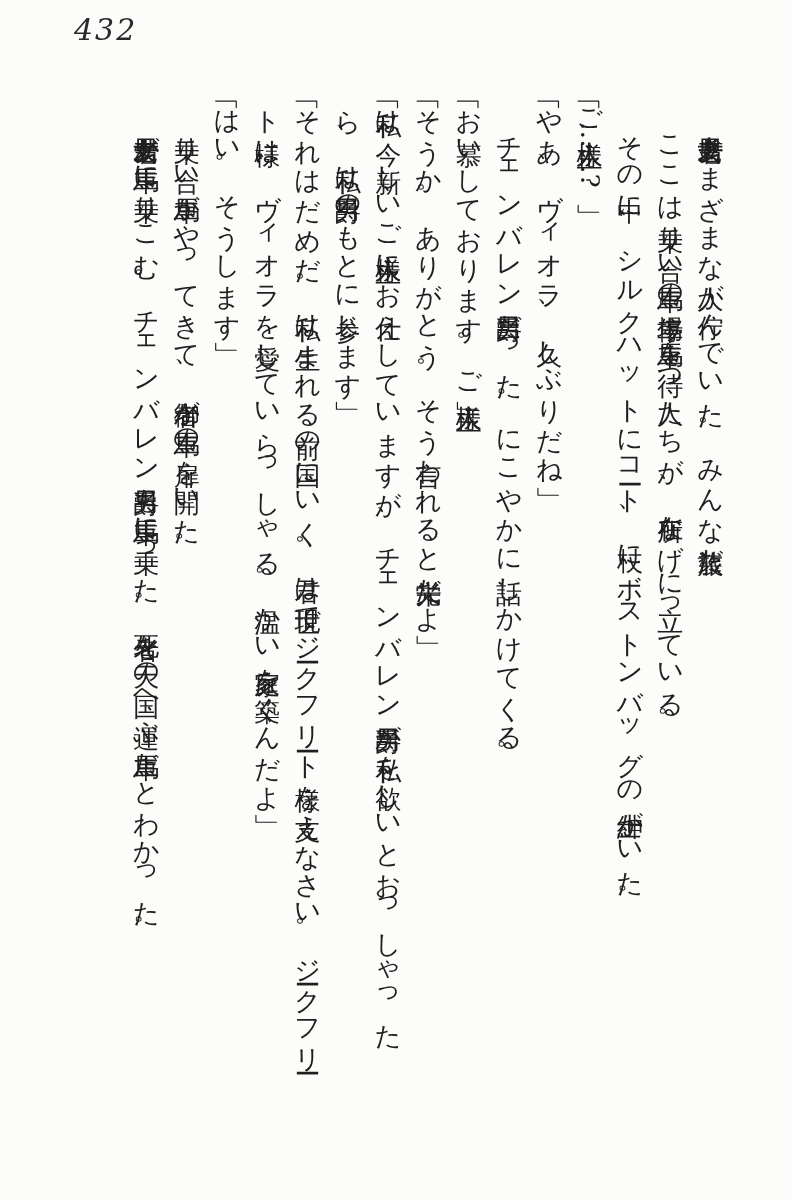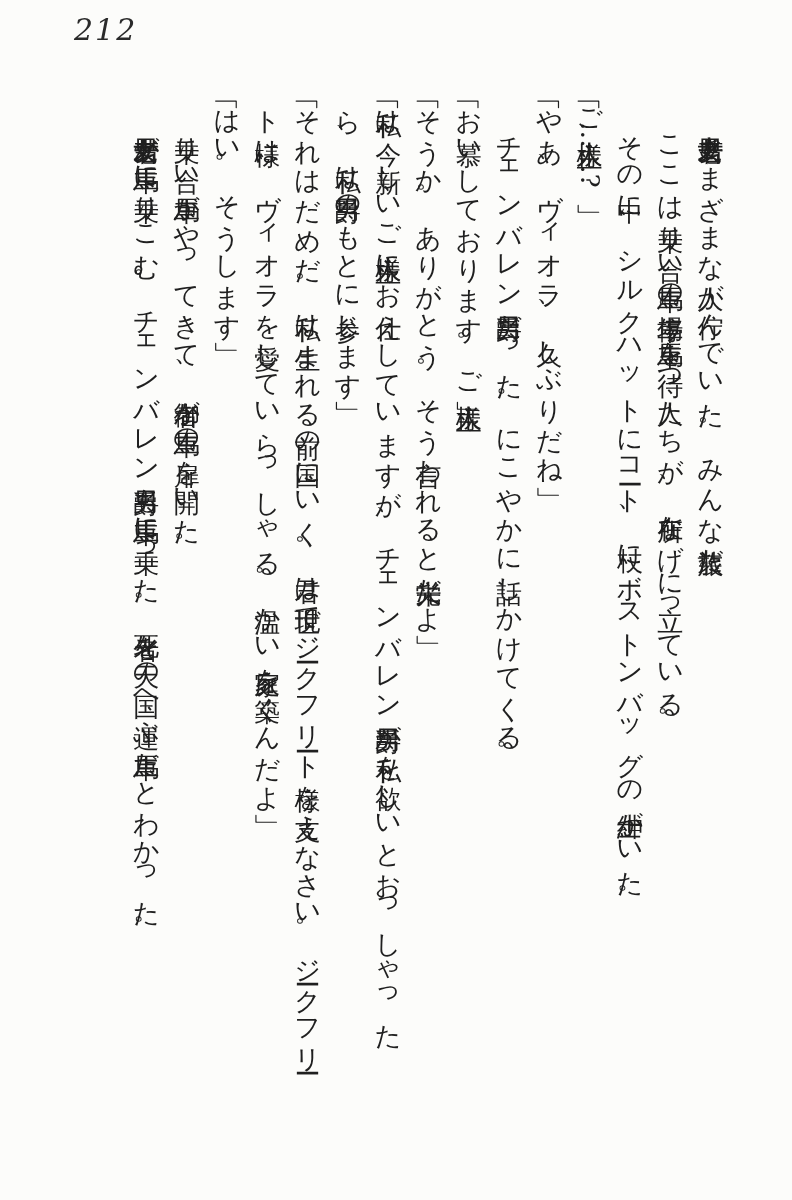--- a/index.html
+++ b/index.html
@@ -50,21 +50,21 @@
     padding: 0;
   }
   .text-block p.indent {
     text-indent: 26px;
   }
 </style>
 </head>
 <body>
 
 <div class="page">
-  <div class="page-number">212</div>
+  <div class="page-number">432</div>
   <div class="text-block">
       <p class="indent">老若男女さまざまな人が佇んでいた。みんな旅装だ。</p>
       <p class="indent">ここは乗り合い馬車の停車場。馬車を待つ人たちが、所在なげに立っている。</p>
       <p class="indent">その中に、シルクハットにコート、杖にボストンバッグの紳士がいた。</p>
       <p>「ご主人様……?」</p>
       <p>「やあ、ヴィオラ、久しぶりだね」</p>
       <p class="indent">チェンバレン男爵だった。にこやかに話しかけてくる。</p>
       <p>「お慕いしております。ご主人様」</p>
       <p>「そうか。ありがとう。そう言われると光栄だよ」</p>
       <p>「私は今、新しいご主人様にお仕えしていますが、チェンバレン男爵が私を欲しいとおっしゃったら、私は男爵のもとに参じます」</p>

